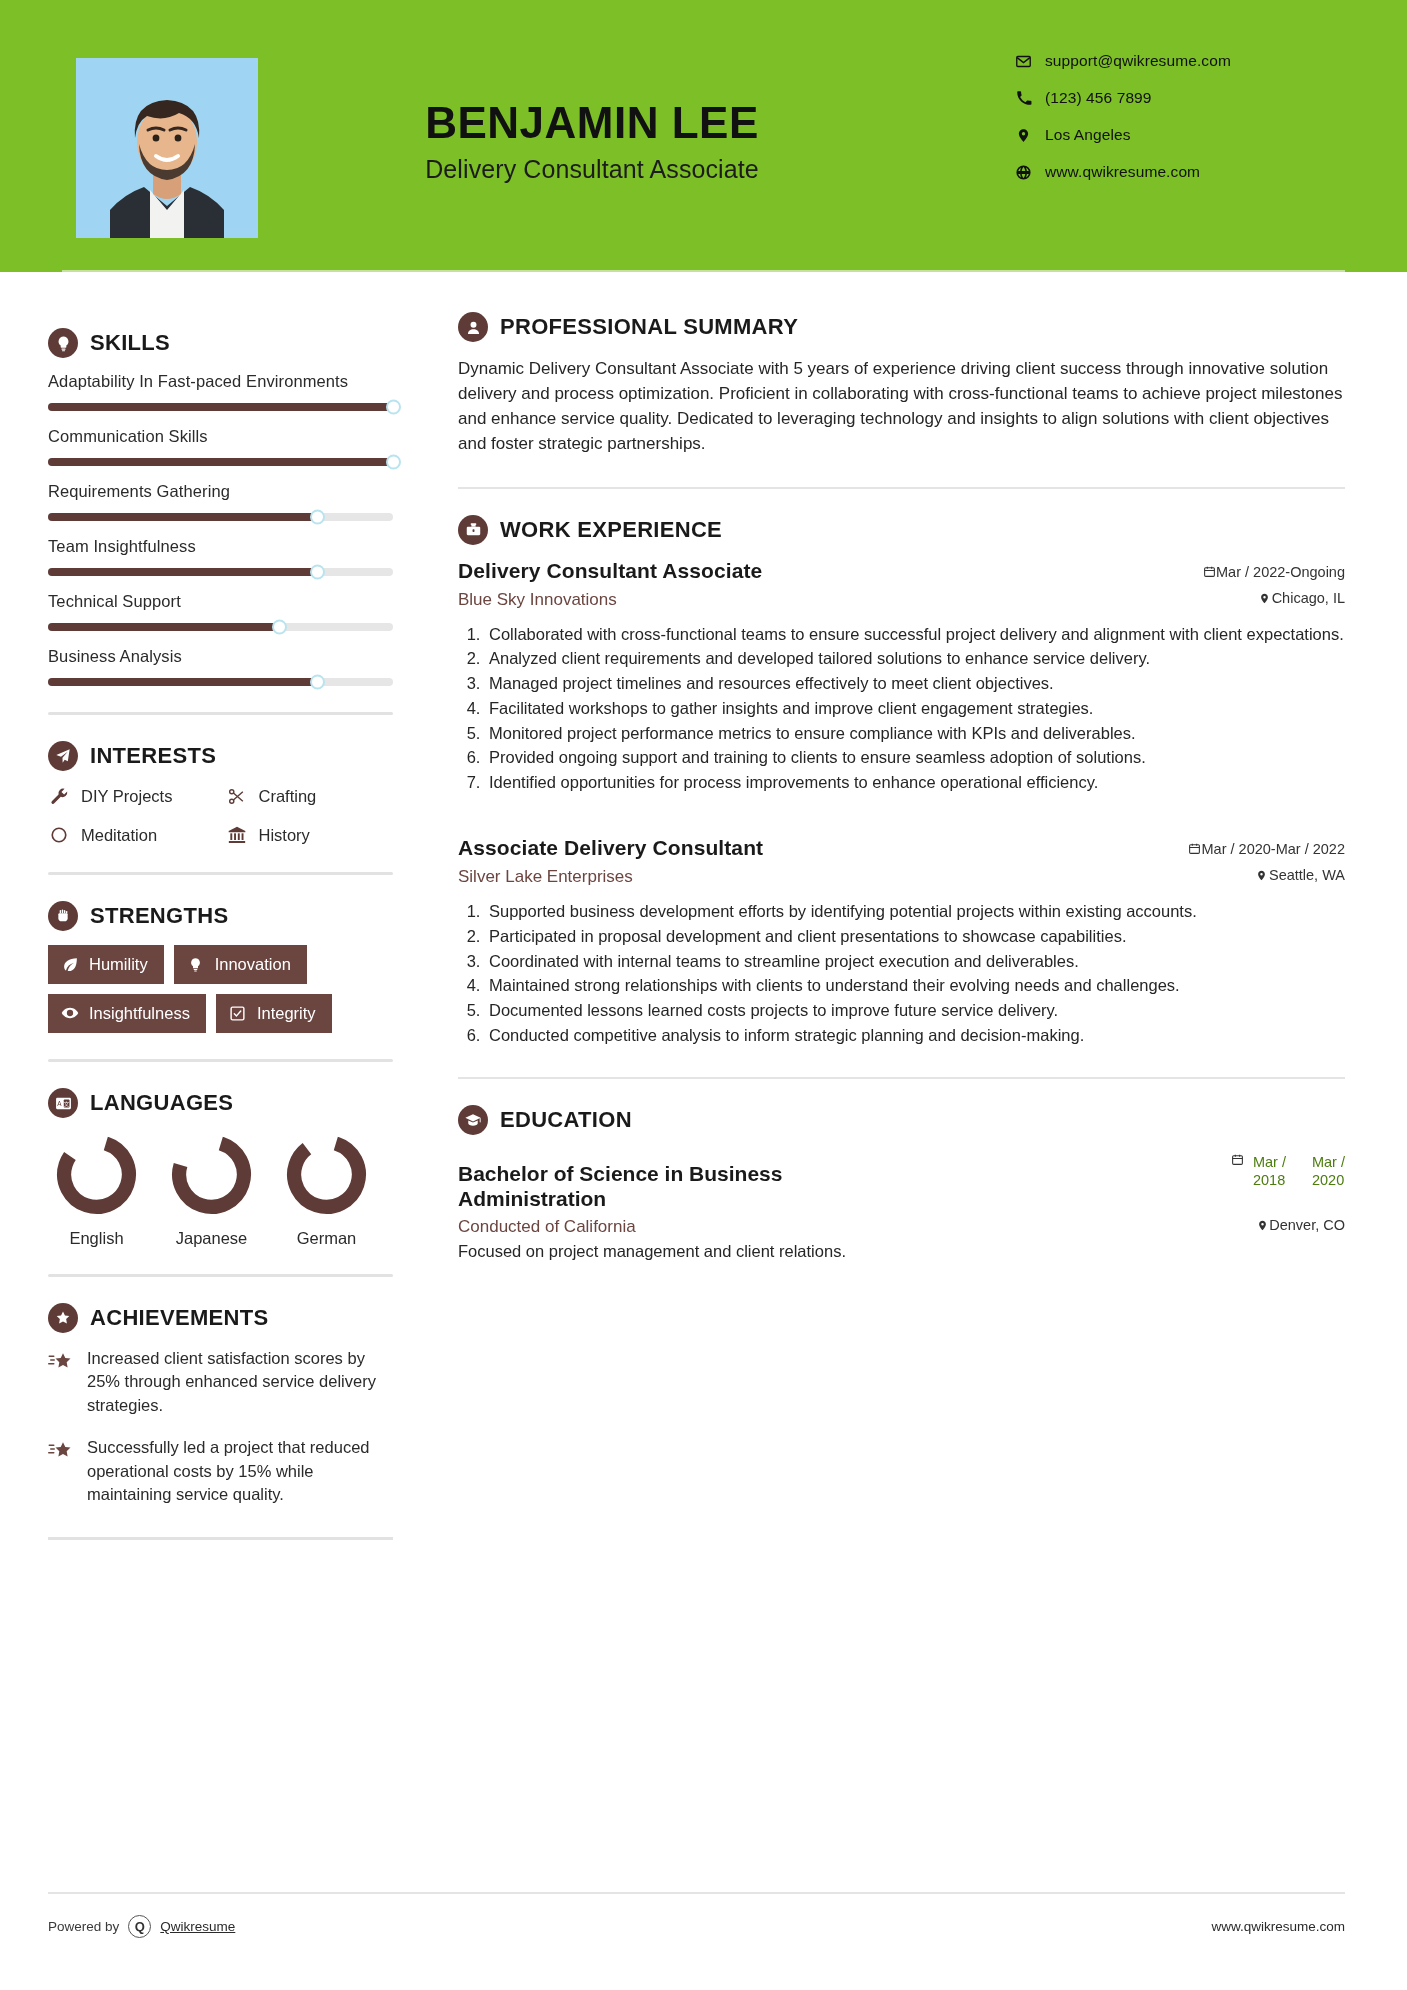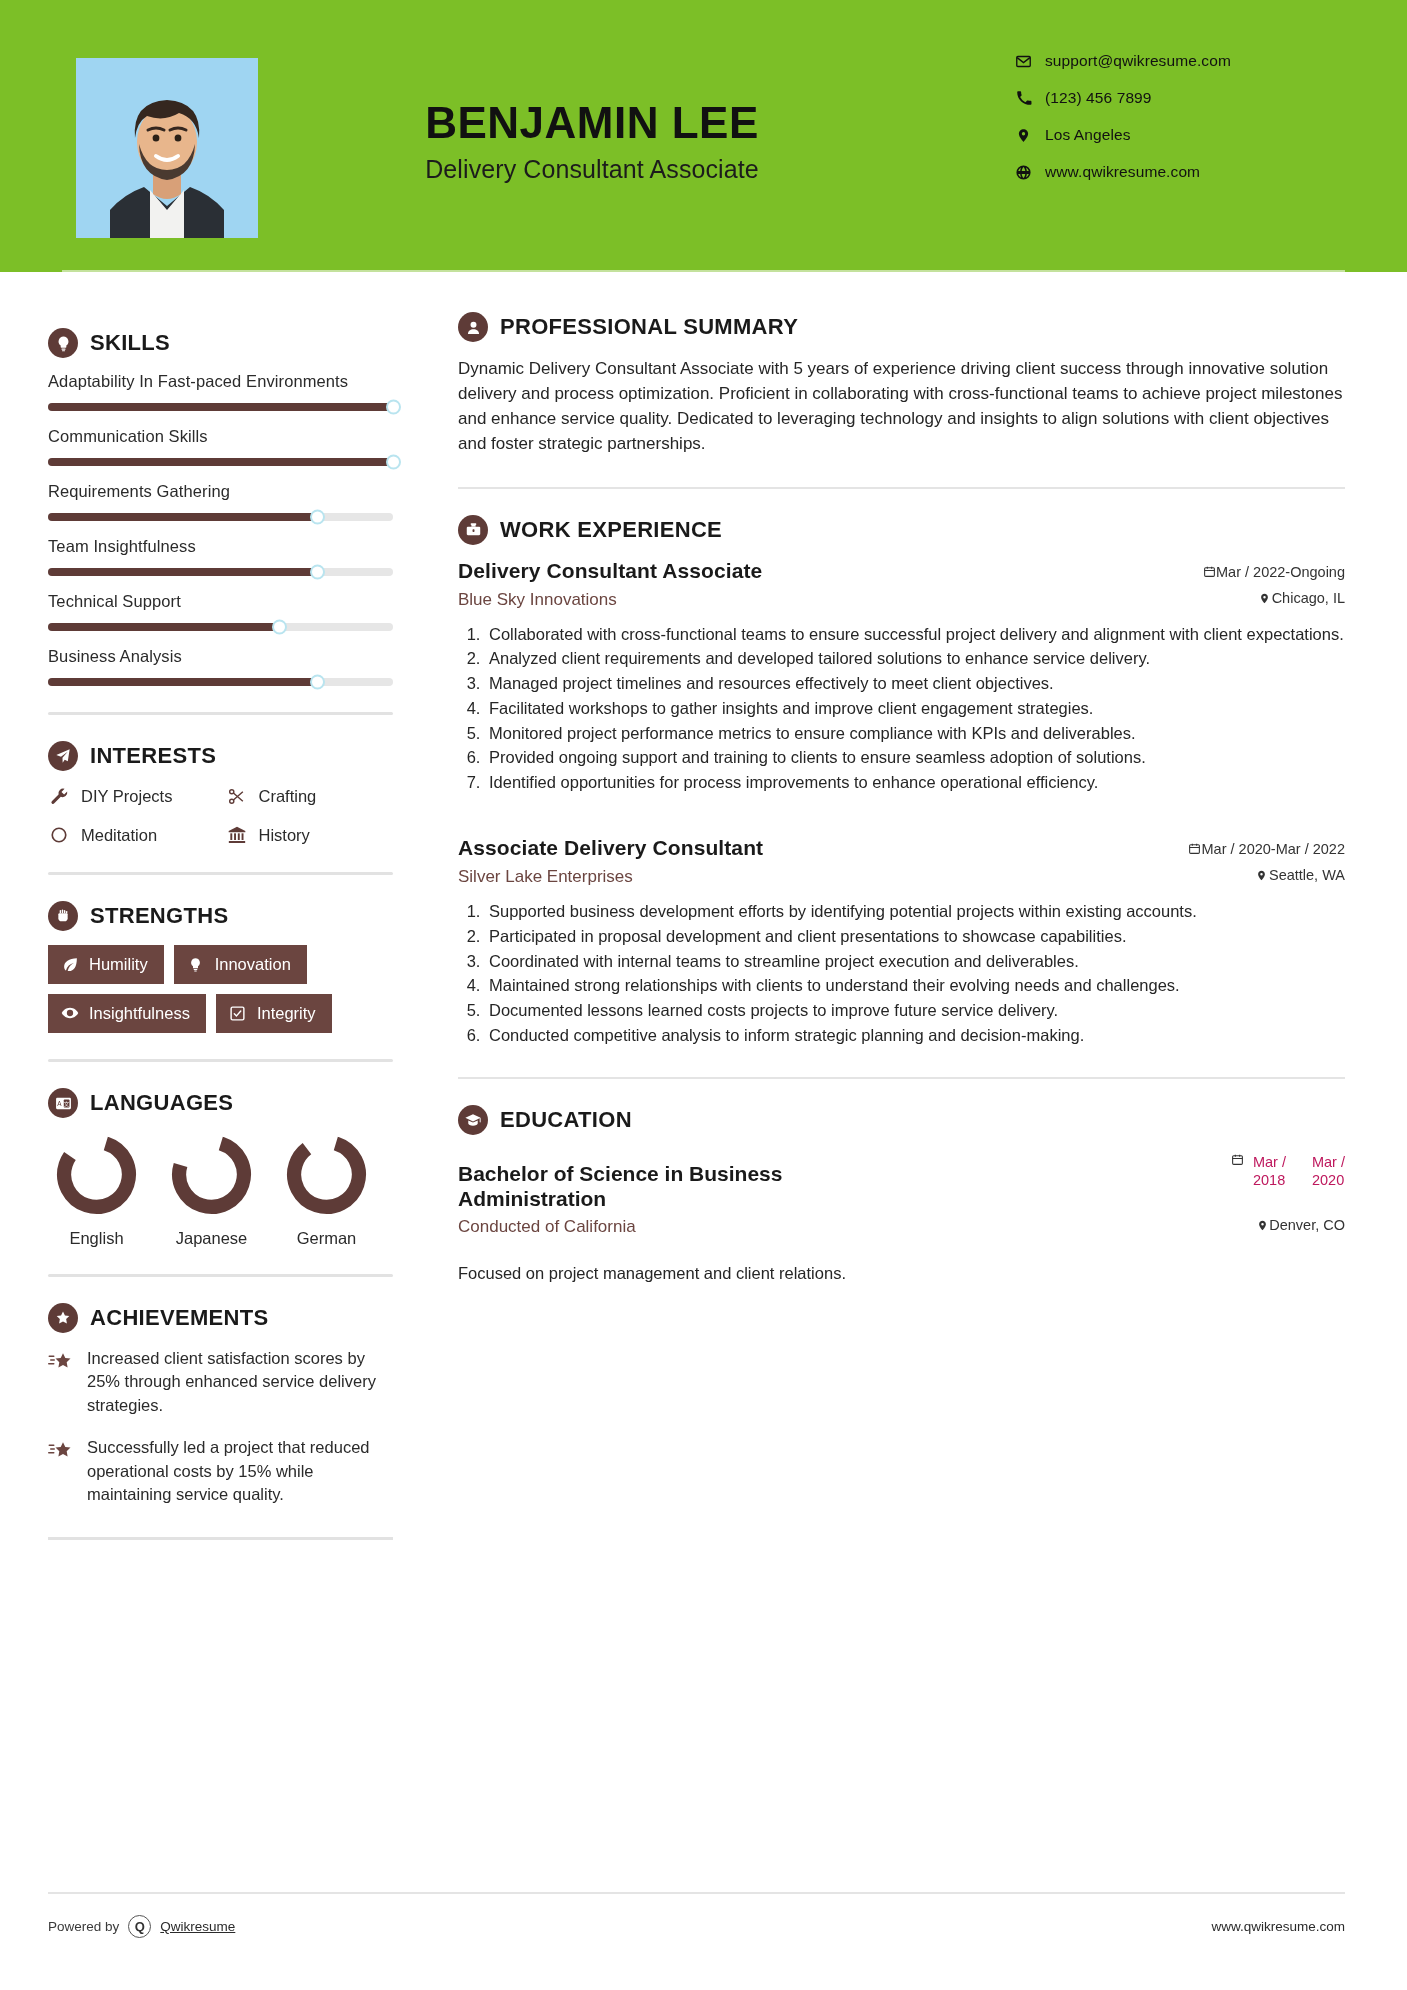--- a/index.html
+++ b/index.html
@@ -313,37 +313,37 @@
     max-width: 420px;
     line-height: 1.2;
     margin-top: 12px;
   }
   .edu-dates {
     display: flex;
     align-items: flex-start;
     gap: 8px;
     padding-top: 4px;
     font-size: 14.5px;
-    color: #be185d;
+    color: #4d7c0f;
   }
   .edu-date-stack { line-height: 1.25; text-align: left; }
   .edu-row2 {
     display: flex;
     justify-content: space-between;
     align-items: baseline;
     margin-top: 6px;
   }
   .edu-school {
     font-size: 17px;
     color: #6b4540;
   }
   .edu-desc {
     font-size: 16.5px;
     color: #262626;
-    margin-top: 27px;
+    margin-top: 5px;
   }
 
   
   .footer {
     position: absolute;
     left: 0; right: 0;
     bottom: 52px;
     display: flex;
     justify-content: space-between;
     align-items: center;

